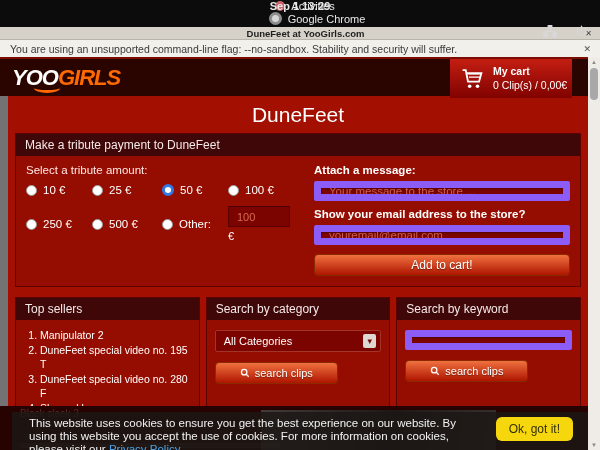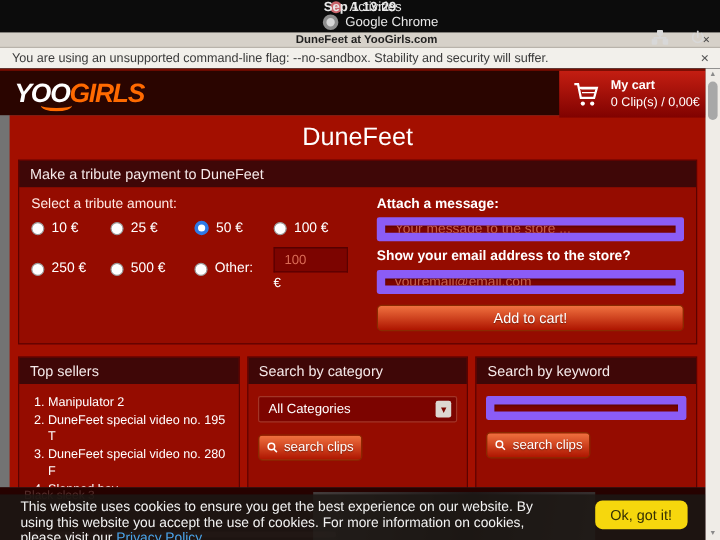--- a/index.html
+++ b/index.html
@@ -42,21 +42,21 @@
   
   .site-header { height:39px; background:#2a0500; border-top:2px solid #7a0d00;
                  width:calc(100% - 12px); display:flex; align-items:center; position:relative; }
   .logo { font-style:italic; font-weight:bold; font-size:22px; letter-spacing:-1px;
           padding-left:12px; position:relative; line-height:1; }
   .logo .p1 { color:#ffffff; } .logo .p2 { color:#ff6a00; }
   .logo-smile { position:absolute; left:34px; bottom:-4px; width:26px; height:10px;
                 border-bottom:3px solid #ff6a00; border-radius:50%; }
   .main-nav { display:flex; gap:26px; margin-left:22px; }
   .main-nav .nav-item { color:#fff; font-size:11px; cursor:pointer; }
-  .cart-box { position:absolute; right:0; top:0; height:39px; width:122px;
+  .cart-box { position:absolute; right:16px; top:0; height:39px; width:122px;
               background:linear-gradient(#c41e12,#800200); display:flex; align-items:center;
               gap:8px; padding-left:10px; cursor:pointer; }
   .cart-text { color:#fff; font-size:10.5px; line-height:1.3; }
   .cart-text .ct1 { font-weight:bold; }
 
   
   .page-content { flex:1; margin-left:8px; margin-right:12px; background:#a30f00; overflow:hidden; }
   .page-title { text-align:center; color:#fff; font-size:21px; padding:7px 0 6px; }
 
   .panel { border:1px solid #5c0200; background:#950c00; margin:0 7px; }
@@ -91,34 +91,34 @@
   .panels-row { display:flex; gap:6px; margin:10px 7px 0; }
   .panels-row .panel { flex:1; margin:0; min-height:101px; }
   .sellers-list { color:#fff; font-size:10.5px; padding:8px 6px 8px 24px; line-height:14.5px; }
   .panel-pad { padding:10px 8px; }
   .select-box { height:22px; background:#7c0400; border:1px solid #a23527; border-radius:2px;
                 display:flex; align-items:center; justify-content:space-between;
                 padding:0 4px 0 8px; cursor:pointer; margin-bottom:10px; }
   .select-value { color:#fff; font-size:11px; }
   .select-arrow { width:13px; height:14px; background:#ddd8d2; border-radius:2px; color:#7a0600;
                   font-size:9px; display:flex; align-items:center; justify-content:center; }
-  .btn-search { display:inline-flex; align-items:center; gap:5px; padding:4px 6px;
+  .btn-search { display:inline-flex; align-items:center; gap:5px; padding:4px 24px;
                 border:1px solid #8a2a00; border-radius:4px; color:#fff; font-size:11px;
                 background:linear-gradient(#f0713f,#ae1500); cursor:pointer;
                 text-shadow:0 1px 1px rgba(0,0,0,.4); font-family:"Liberation Sans", sans-serif; }
   .kw-input { margin-bottom:10px; }
 
   
   .site-footer { height:44px; background:#260200; width:calc(100% - 12px); position:relative; overflow:hidden; }
   .ghost-text { position:absolute; top:2px; left:20px; font-size:10px; color:rgba(255,200,190,.22); z-index:1; }
   .ghost-photo { position:absolute; right:92px; top:4px; width:235px; height:40px; z-index:1;
                  background:linear-gradient(100deg,#4a4a4a,#1d1d1d 55%,#3c3c3c); opacity:.8; }
   .ghost-line { position:absolute; left:20px; bottom:2px; width:260px; height:5px; z-index:1;
                 background:rgba(255,180,170,.12); border-radius:2px; }
-  .cookie-bar { position:absolute; left:0; right:0; bottom:0; height:38px;
+  .cookie-bar { position:absolute; left:12px; right:0; bottom:0; height:38px;
                 background:rgba(28,24,20,.85); z-index:5; display:flex; align-items:flex-start; }
   .cookie-text { color:#f2f2f2; font-size:11.5px; line-height:13px; padding:5px 0 0 17px; width:465px; }
   .cookie-link { color:#4aa3e8; cursor:pointer; }
   .cookie-btn { position:absolute; right:15px; top:5px; background:#f6d70d; color:#332f05;
                 border:none; border-radius:6px; font-size:12px; padding:5px 13px; cursor:pointer;
                 font-family:"Liberation Sans", sans-serif; }
 
   svg { display:block; }
 </style>
 </head>

